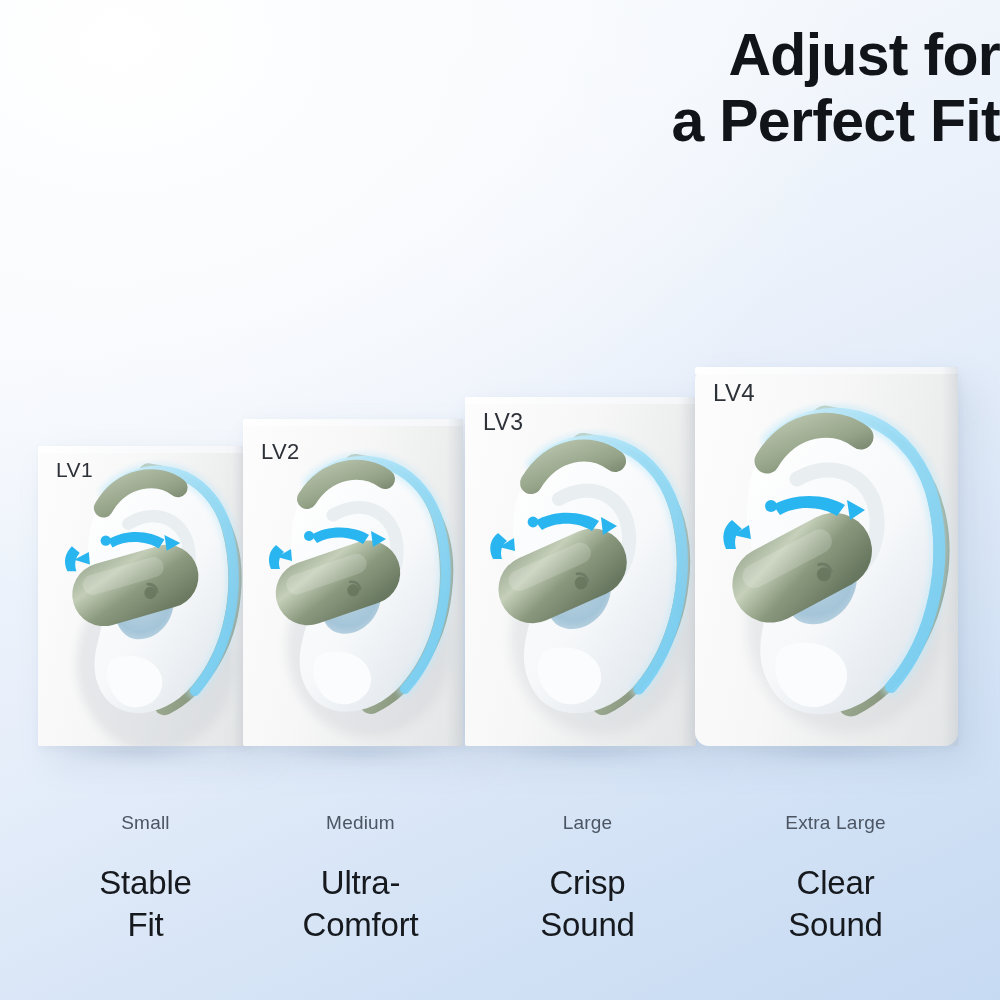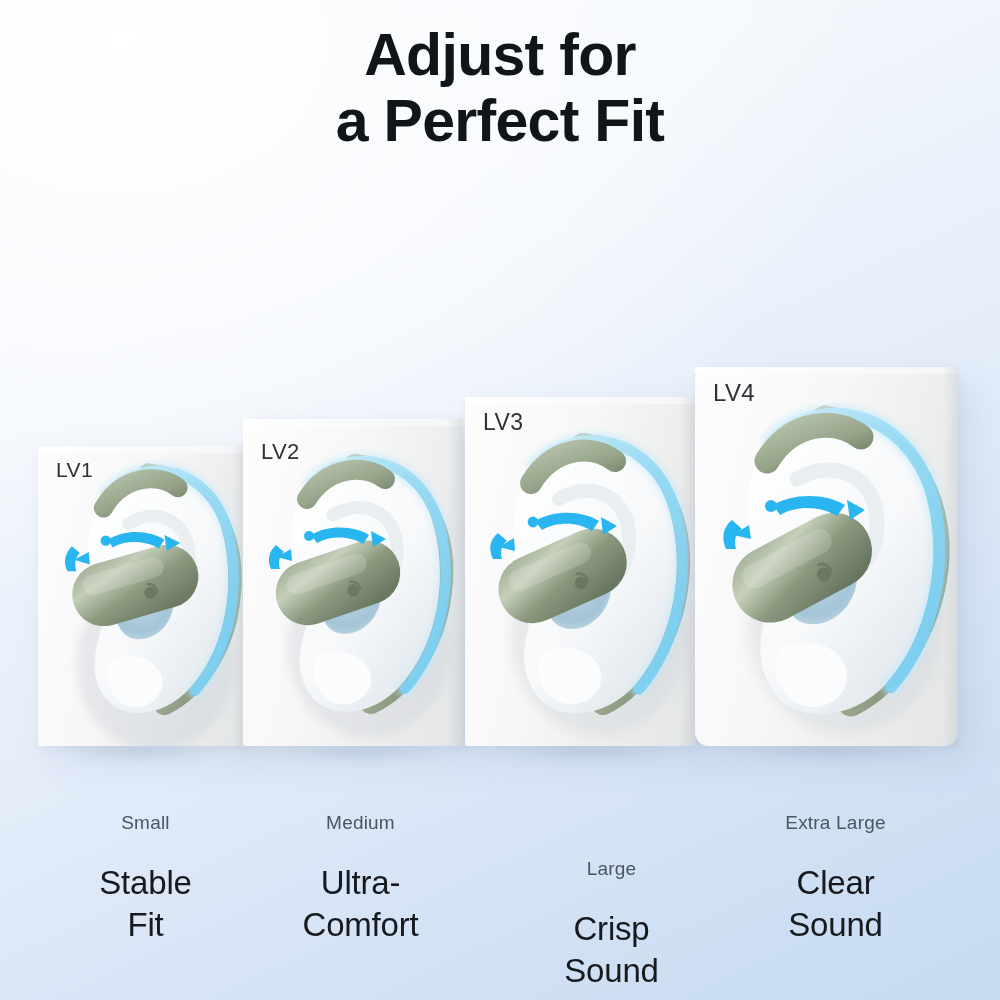--- a/index.html
+++ b/index.html
@@ -11,21 +11,21 @@
   .stage{
     position:relative;width:1000px;height:1000px;overflow:hidden;
     background:
       radial-gradient(120% 90% at 12% 4%, #ffffff 0%, #fbfcfe 22%, rgba(251,252,254,0) 62%),
       linear-gradient(155deg,#fafcfe 0%,#f3f7fc 26%,#e6eefa 52%,#d6e4f6 74%,#c6daf2 100%);
   }
 
   
   .title{
     position:absolute;top:22px;left:0;width:1000px;
-    text-align:center;color:#111418;
+    text-align:right;color:#111418;
     font-weight:800;font-size:59px;line-height:1.12;
     letter-spacing:-0.7px;
   }
   .title .l2{display:block;}
 
   
   .panels{position:absolute;left:0;top:0;width:1000px;height:1000px;}
 
   .panel{
     position:absolute;
@@ -77,21 +77,21 @@
   #ground-1{left:34px; top:739px; width:210px;}
   #ground-2{left:238px;top:739px; width:245px;}
   #ground-3{left:458px;top:739px; width:258px;}
   #ground-4{left:688px;top:739px; width:290px;}
 
   
   .captions{position:absolute;left:0;top:812px;width:1000px;height:170px;}
   .col{position:absolute;top:0;text-align:center;}
   #col-1{left:38px; width:215px;}
   #col-2{left:253px;width:215px;}
-  #col-3{left:504px;width:215px;margin-top:46px;}
+  #col-3{left:480px;width:215px;}
   #col-4{left:723px;width:225px;}
 
   .size{
     font-size:19px;color:#4b5563;font-weight:400;
     letter-spacing:.2px;line-height:1.2;
   }
   .feature{
     margin-top:27px;
     font-size:33px;color:#16191d;font-weight:400;
     line-height:1.27;letter-spacing:-0.2px;

